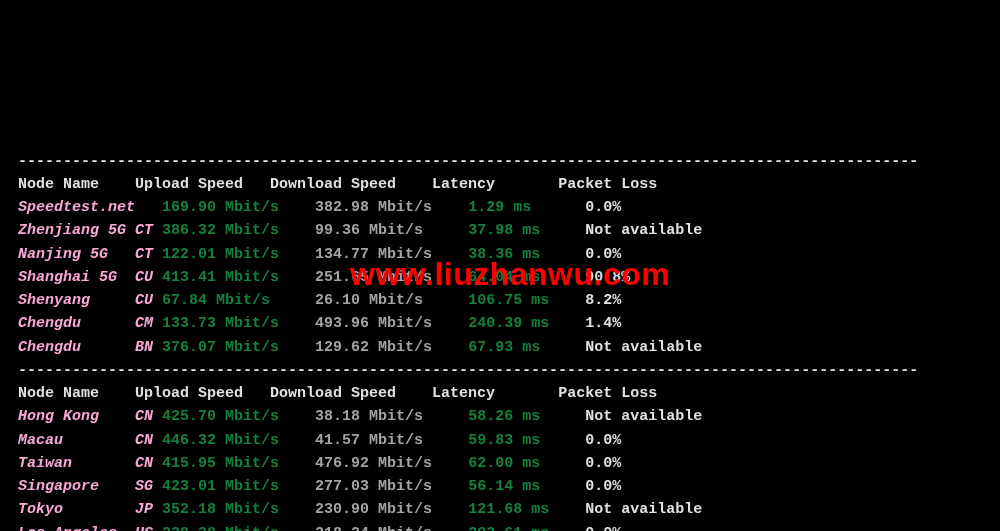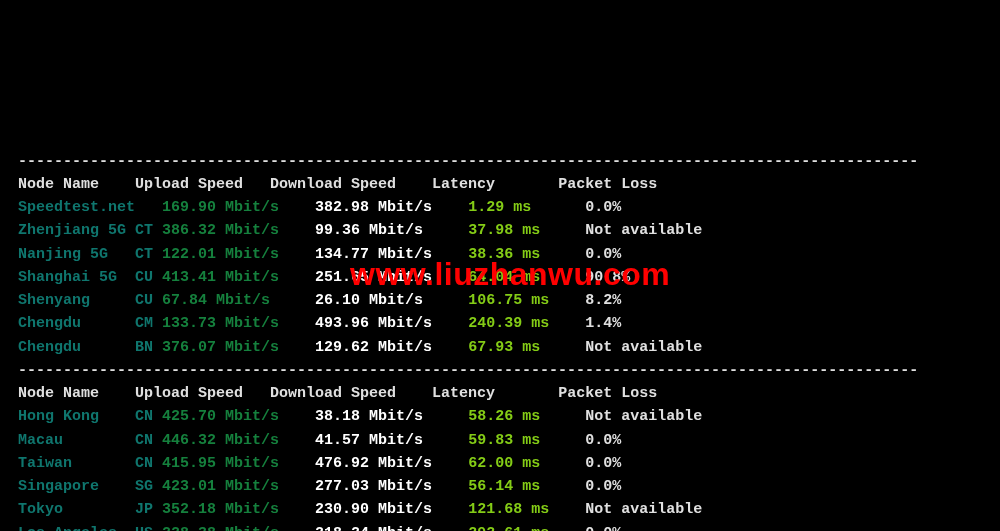--- a/index.html
+++ b/index.html
@@ -8,24 +8,24 @@
       background: #000;
       font-family: "Courier New", Consolas, Monaco, monospace;
       font-size: 15px;
       line-height: 1.55;
       white-space: pre;
       font-weight: bold;
       width: 1000px;
       box-sizing: border-box;
     }
     .white { color: #e0e0e0; }
-    .yellow { color: #0f766e; }
+    .yellow { color: #f9a8d4; font-style: italic; }
     .green { color: #15803d; }
-    .red { color: #ffffff; }
-    .cyan { color: #84cc16; text-align: center; }
+    .red { color: #a3a3a3; }
+    .cyan { color: #15803d; text-align: center; }
     .watermark {
       position: absolute;
       top: 250px;
       left: 350px;
       color: #ff0000;
       font-family: Arial, sans-serif;
       font-size: 32px;
       font-weight: bold;
       pointer-events: none;
       letter-spacing: 0.5px;

